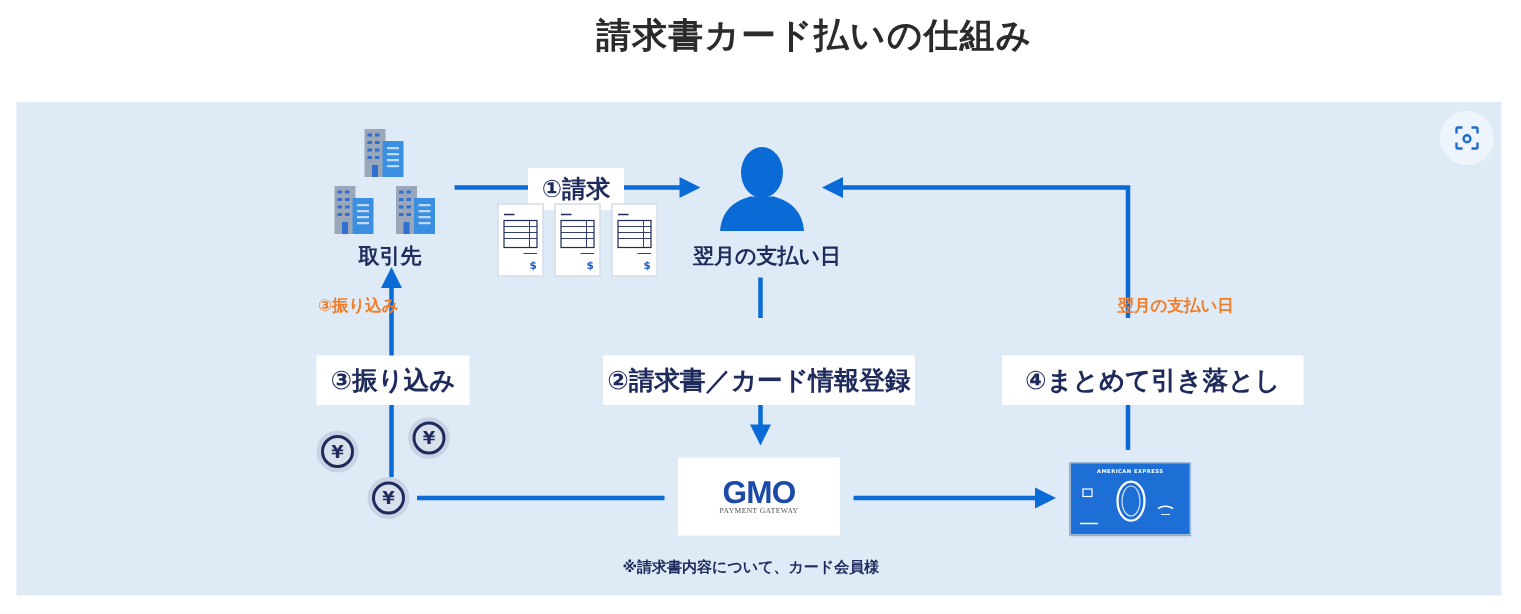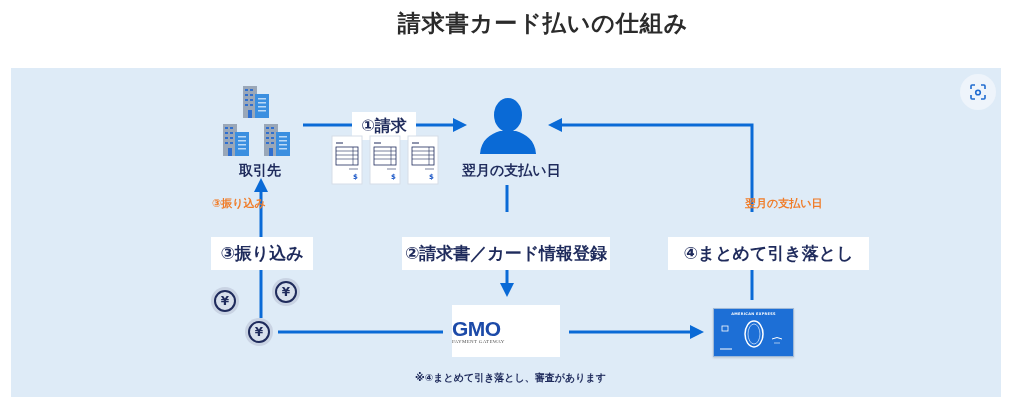--- a/index.html
+++ b/index.html
@@ -10,21 +10,21 @@
   .panel { position: absolute; left: 11px; top: 68px; width: 990px; height: 329px; background: #deebf7; }
   .abs { position: absolute; }
   .lbl-box { position: absolute; background: #ffffff; color: #1f2b5c; font-size: 17px; font-weight: bold;
              display: flex; align-items: center; justify-content: center; white-space: nowrap; margin-top: 24px; }
   .small-lbl { position: absolute; font-size: 14px; font-weight: bold; color: #1f2b5c; text-align: center; white-space: nowrap; }
   .orange { position: absolute; font-size: 11px; font-weight: bold; color: #f07d2a; white-space: nowrap; }
   .note { position: absolute; font-size: 10px; color: #1f2b5c; font-weight: bold; white-space: nowrap; }
   .zoom-btn { position: absolute; left: 960px; top: 74px; width: 36px; height: 36px; border-radius: 50%;
               background: #eef4fb; display: flex; align-items: center; justify-content: center; cursor: pointer; }
   .gmo-box { position: absolute; left: 452px; top: 305px; width: 108px; height: 52px; background: #ffffff;
-             display: flex; flex-direction: column; align-items: flex-start; justify-content: center; }
+             display: flex; flex-direction: column; align-items: center; justify-content: center; }
   .gmo-logo { font-family: "Liberation Sans", sans-serif; font-weight: bold; font-size: 21px; color: #1c4aa8; letter-spacing: -0.5px; line-height: 20px; }
   .gmo-sub { font-family: "Liberation Serif", serif; font-size: 5px; color: #555; letter-spacing: 0.3px; }
   .card { position: absolute; left: 713px; top: 308px; width: 79px; height: 47px; background: #1d6fd6;
           border: 1px solid #9fb9d8; box-shadow: 0 1px 2px rgba(0,0,0,0.15); }
   .card-brand { position: absolute; top: 3px; left: 0; width: 100%; text-align: center; font-size: 3.5px; color: #fff; font-weight: bold; letter-spacing: 0.3px; }
   .coin { position: absolute; width: 28px; height: 28px; border-radius: 50%; background: #c9d3e3;
           display: flex; align-items: center; justify-content: center; }
   .coin-inner { width: 22px; height: 22px; border-radius: 50%; border: 2px solid #1f2b5c; box-sizing: border-box;
                 display: flex; align-items: center; justify-content: center; font-size: 12px; font-weight: bold; color: #1f2b5c; background: #d8e0ec; }
 </style>
@@ -208,21 +208,21 @@
   <svg class="abs" style="left:0;top:0" width="79" height="47">
     <rect x="8" y="17" width="6" height="5" fill="none" stroke="#fff" stroke-width="0.8"></rect>
     <ellipse cx="40" cy="25" rx="9" ry="13" fill="none" stroke="#fff" stroke-width="1.5"></ellipse>
     <ellipse cx="40" cy="25" rx="6" ry="10" fill="none" stroke="#cfe2fa" stroke-width="0.8"></ellipse>
     <line x1="6" y1="40" x2="18" y2="40" stroke="#fff" stroke-width="1"></line>
     <path d="M58,30 Q63,27 68,30" fill="none" stroke="#fff" stroke-width="1"></path>
     <line x1="60" y1="34" x2="66" y2="34" stroke="#fff" stroke-width="0.6"></line>
   </svg>
 </div>
 
-<div class="note" style="left:415px;top:371px">※④まとめて引き落とし、審査があります</div>
+<div class="note" style="left:415px;top:371px">※請求書内容について、カード会員様</div>
 
 <div class="zoom-btn">
   <svg width="18" height="18">
     <path d="M2,6 V3 Q2,2 3,2 H6" fill="none" stroke="#1f6bd0" stroke-width="1.6"></path>
     <path d="M12,2 H15 Q16,2 16,3 V6" fill="none" stroke="#1f6bd0" stroke-width="1.6"></path>
     <path d="M2,12 V15 Q2,16 3,16 H6" fill="none" stroke="#1f6bd0" stroke-width="1.6"></path>
     <path d="M12,16 H15 Q16,16 16,15 V12" fill="none" stroke="#1f6bd0" stroke-width="1.6"></path>
     <circle cx="9" cy="9.5" r="2.3" fill="none" stroke="#1f6bd0" stroke-width="1.6"></circle>
   </svg>
 </div>

